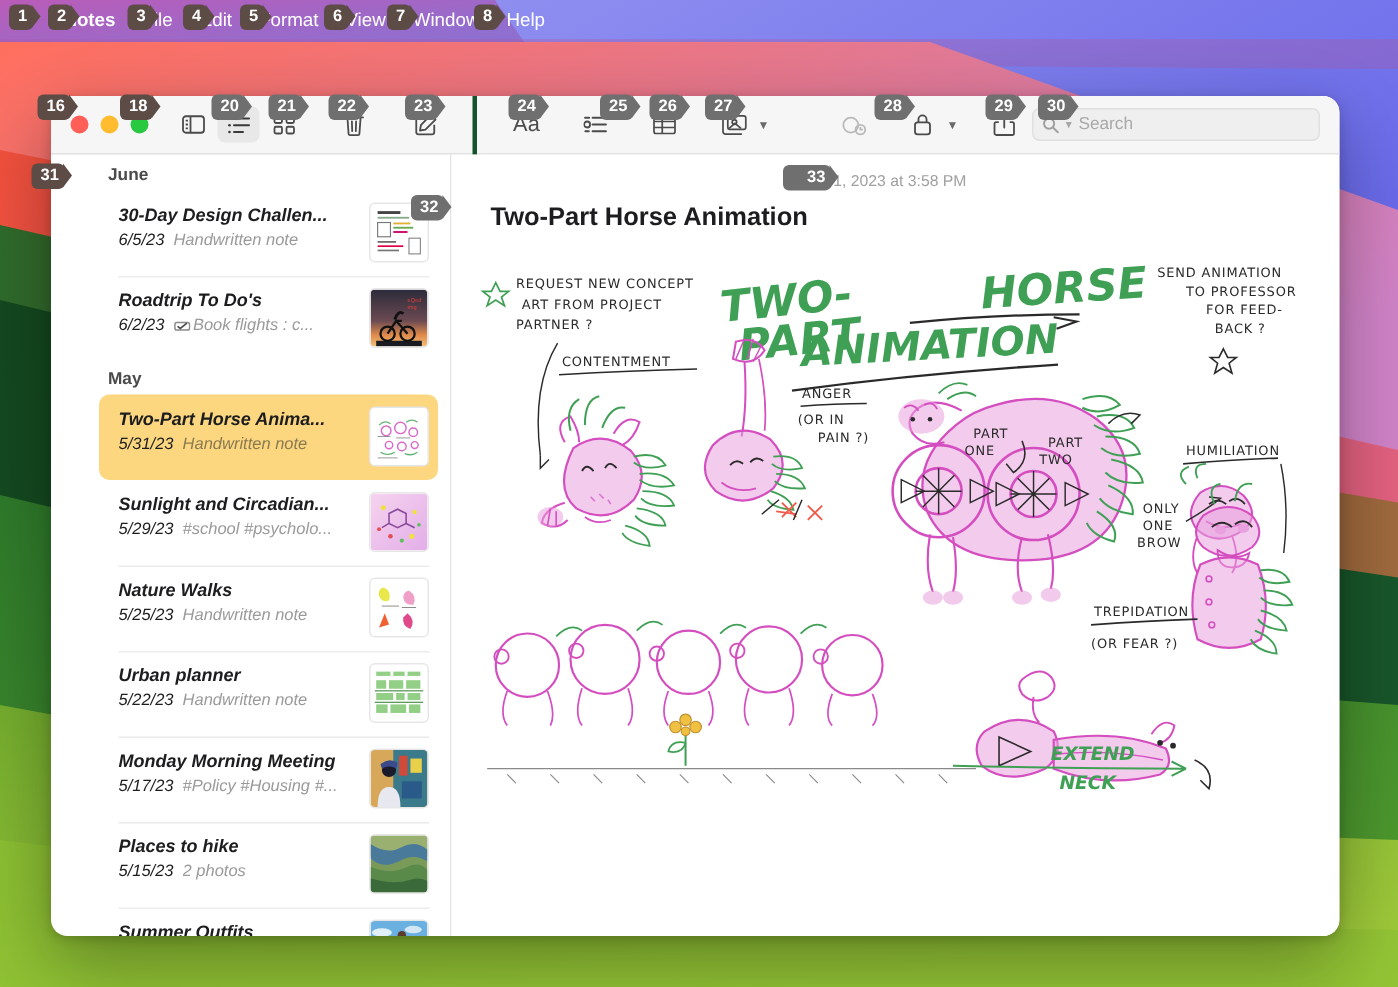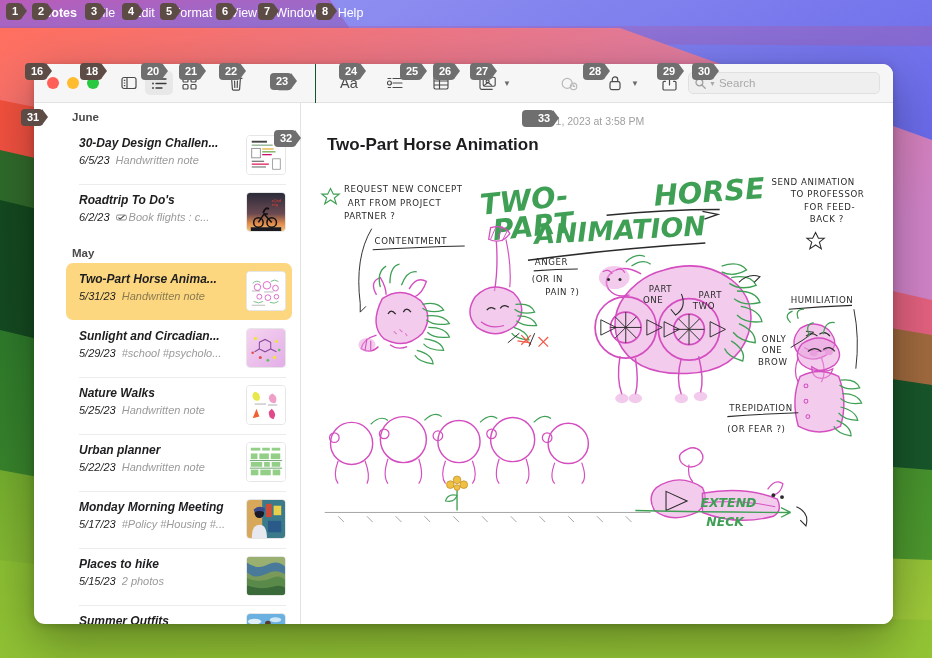--- a/index.html
+++ b/index.html
@@ -52,21 +52,21 @@
   #toolbar .lights { display: flex; gap: 8px; padding-left: 13px; padding-right: 10px; }
   .light { width: 12px; height: 12px; border-radius: 50%; }
   .light.red { background: #ff5f57; }
   .light.yellow { background: #febc2e; }
   .light.green { background: #28c840; }
 
   #toolbar .tb-left { display: flex; align-items: center; gap: 2px; padding-left: 6px; }
   #toolbar .tb-right {
     flex: 1; display: flex; align-items: center; gap: 2px;
     padding-left: 16px;
-    border-left: 1px solid #14532d;
+    border-left: 3px solid #14532d;
     margin-left: 14px; height: 39px;
   }
   .tbtn {
     width: 28px; height: 24px; border-radius: 5px;
     display: flex; align-items: center; justify-content: center;
     color: #4b4b4b;
   }
   .tbtn.active { background: #e8e8e8; }
   .tbtn.dim { opacity: .35; }
   .tbtn.wide { width: 34px; }
@@ -869,21 +869,21 @@
 <div class="tag" style="left:160px;top:3px;">5</div>
 <div class="tag" style="left:216px;top:3px;">6</div>
 <div class="tag" style="left:258px;top:3px;">7</div>
 <div class="tag" style="left:316px;top:3px;">8</div>
 
 <div class="tag" style="left:25px; top:63px;">16</div>
 <div class="tag" style="left:80px; top:63px;">18</div>
 <div class="tag gray" style="left:141px;top:63px;">20</div>
 <div class="tag gray" style="left:179px;top:63px;">21</div>
 <div class="tag gray" style="left:219px;top:63px;">22</div>
-<div class="tag gray" style="left:270px;top:63px;margin-top:10px;">23</div>
+<div class="tag gray" style="left:270px;top:63px;">23</div>
 <div class="tag gray" style="left:339px;top:63px;">24</div>
 <div class="tag gray" style="left:400px;top:63px;">25</div>
 <div class="tag gray" style="left:433px;top:63px;">26</div>
 <div class="tag gray" style="left:470px;top:63px;">27</div>
 <div class="tag gray" style="left:583px;top:63px;">28</div>
 <div class="tag gray" style="left:657px;top:63px;">29</div>
 <div class="tag gray" style="left:692px;top:63px;">30</div>
 
 <div class="tag" style="left:21px; top:109px;">31</div>
 <div class="tag gray" style="left:274px;top:130px;">32</div>

